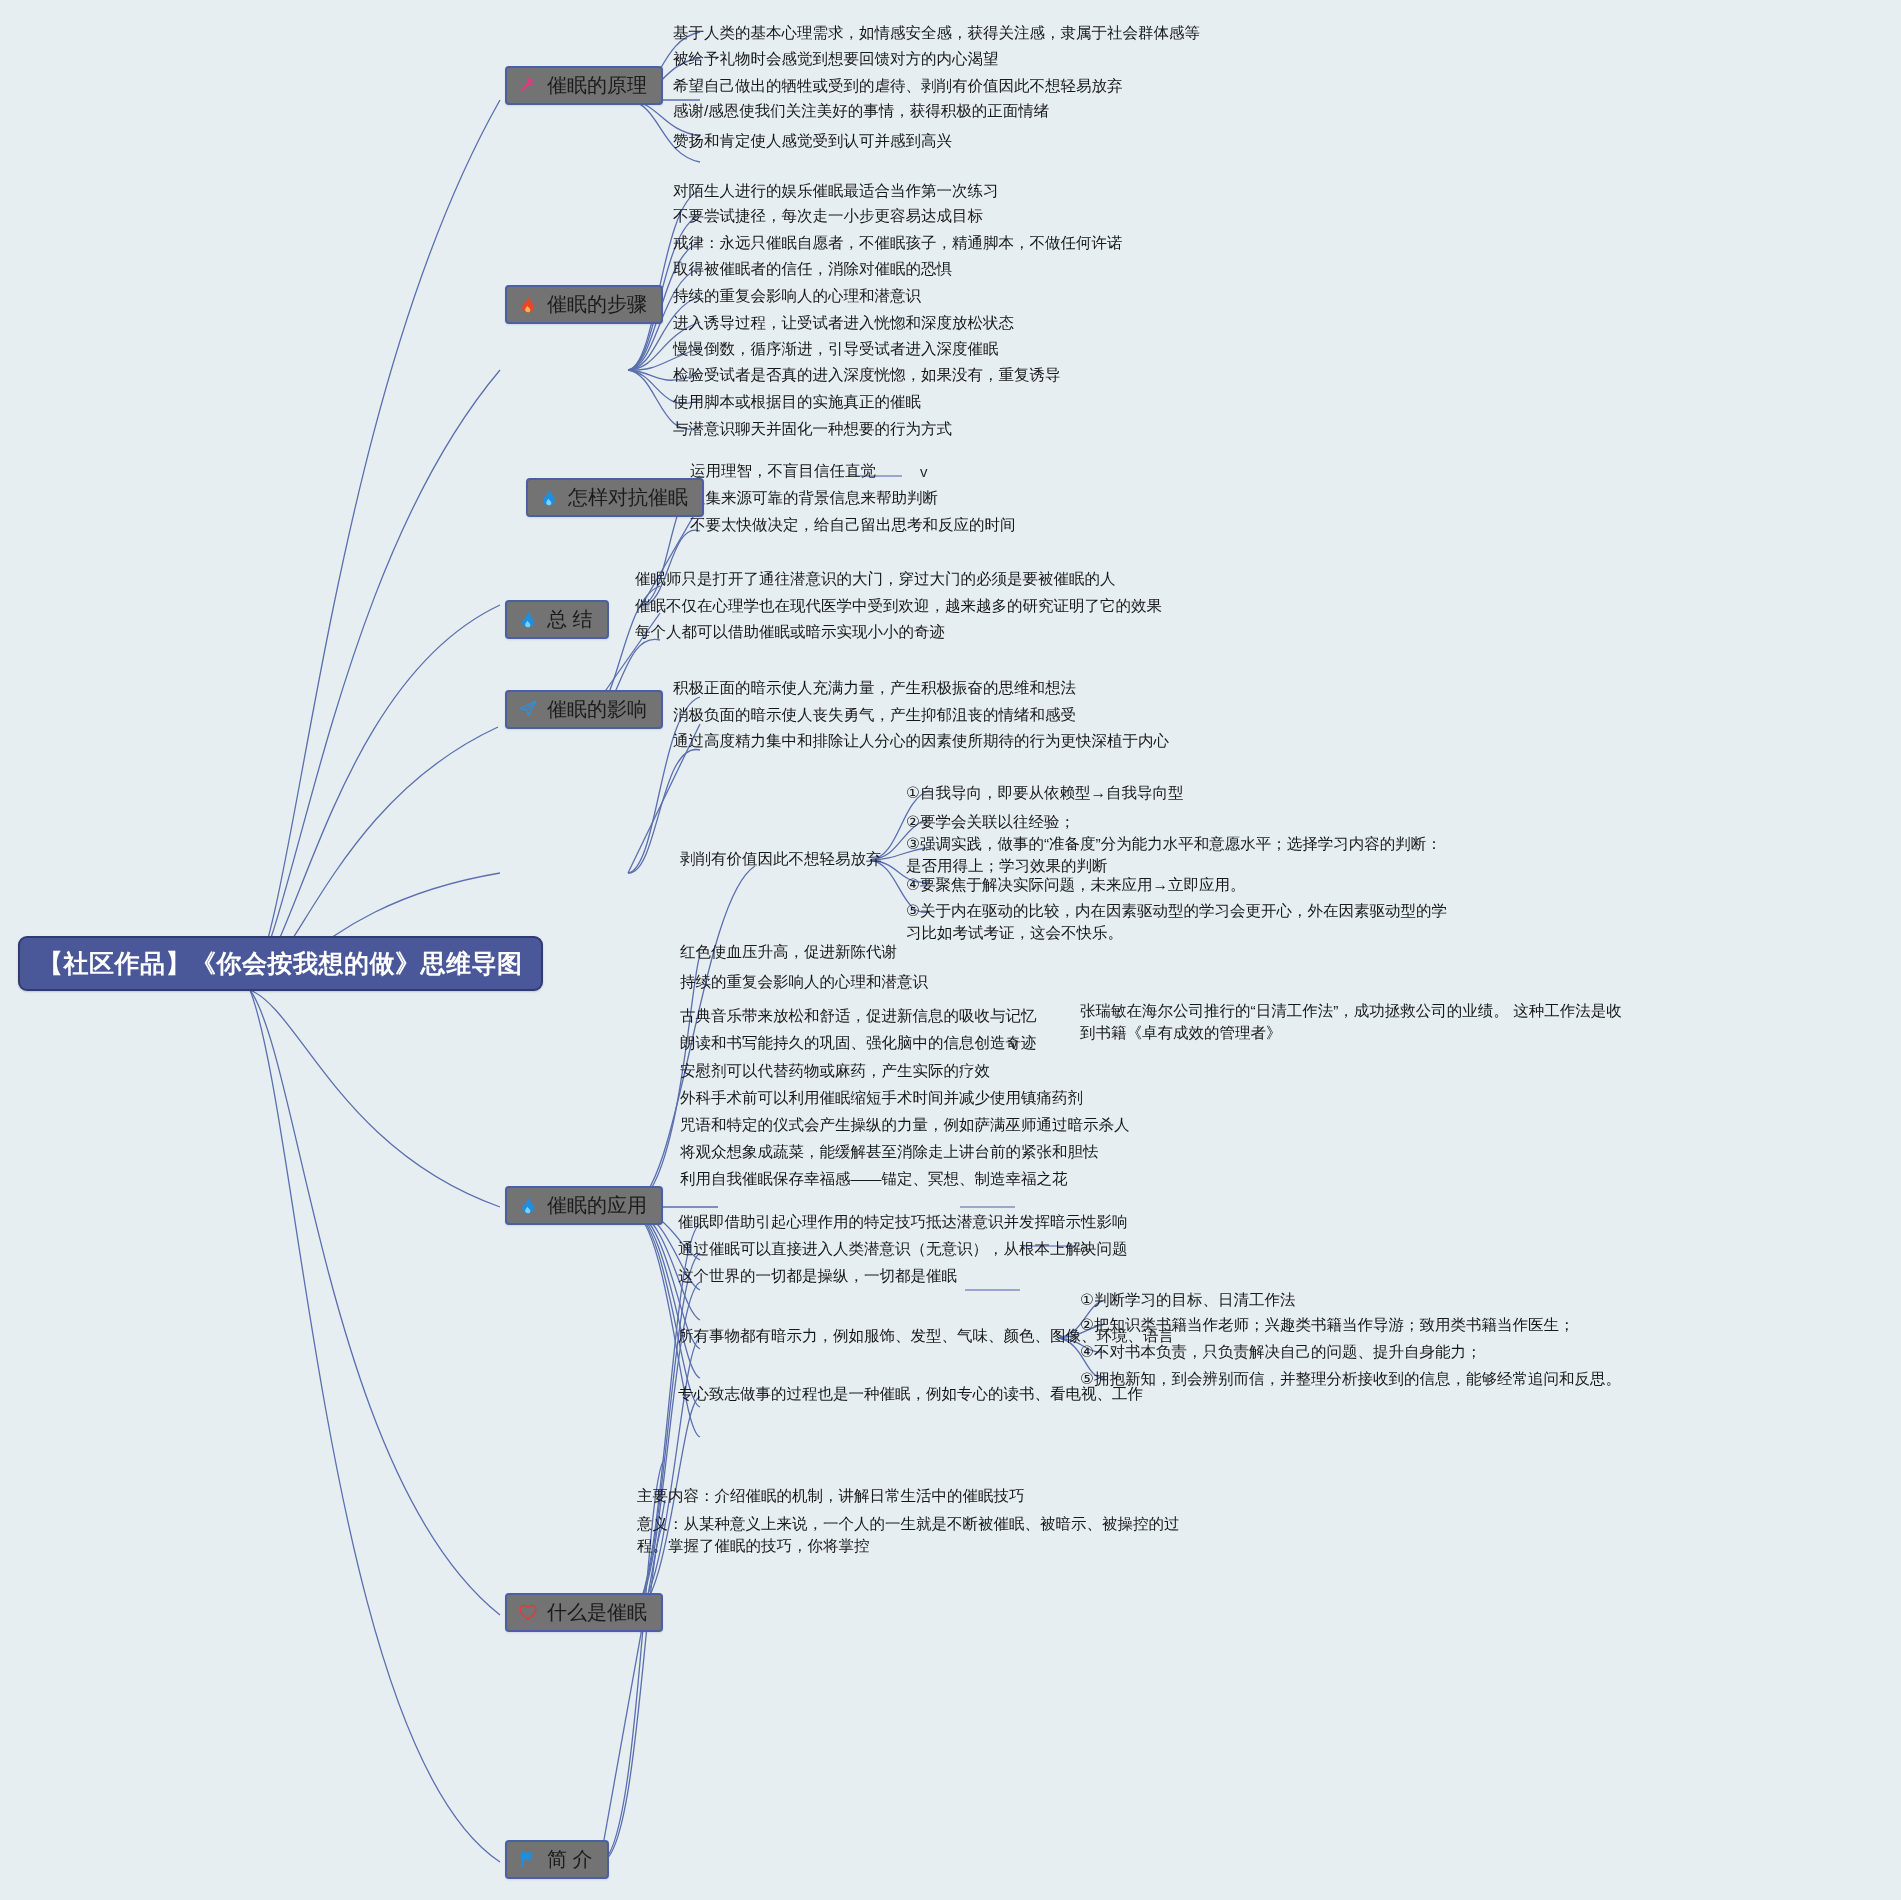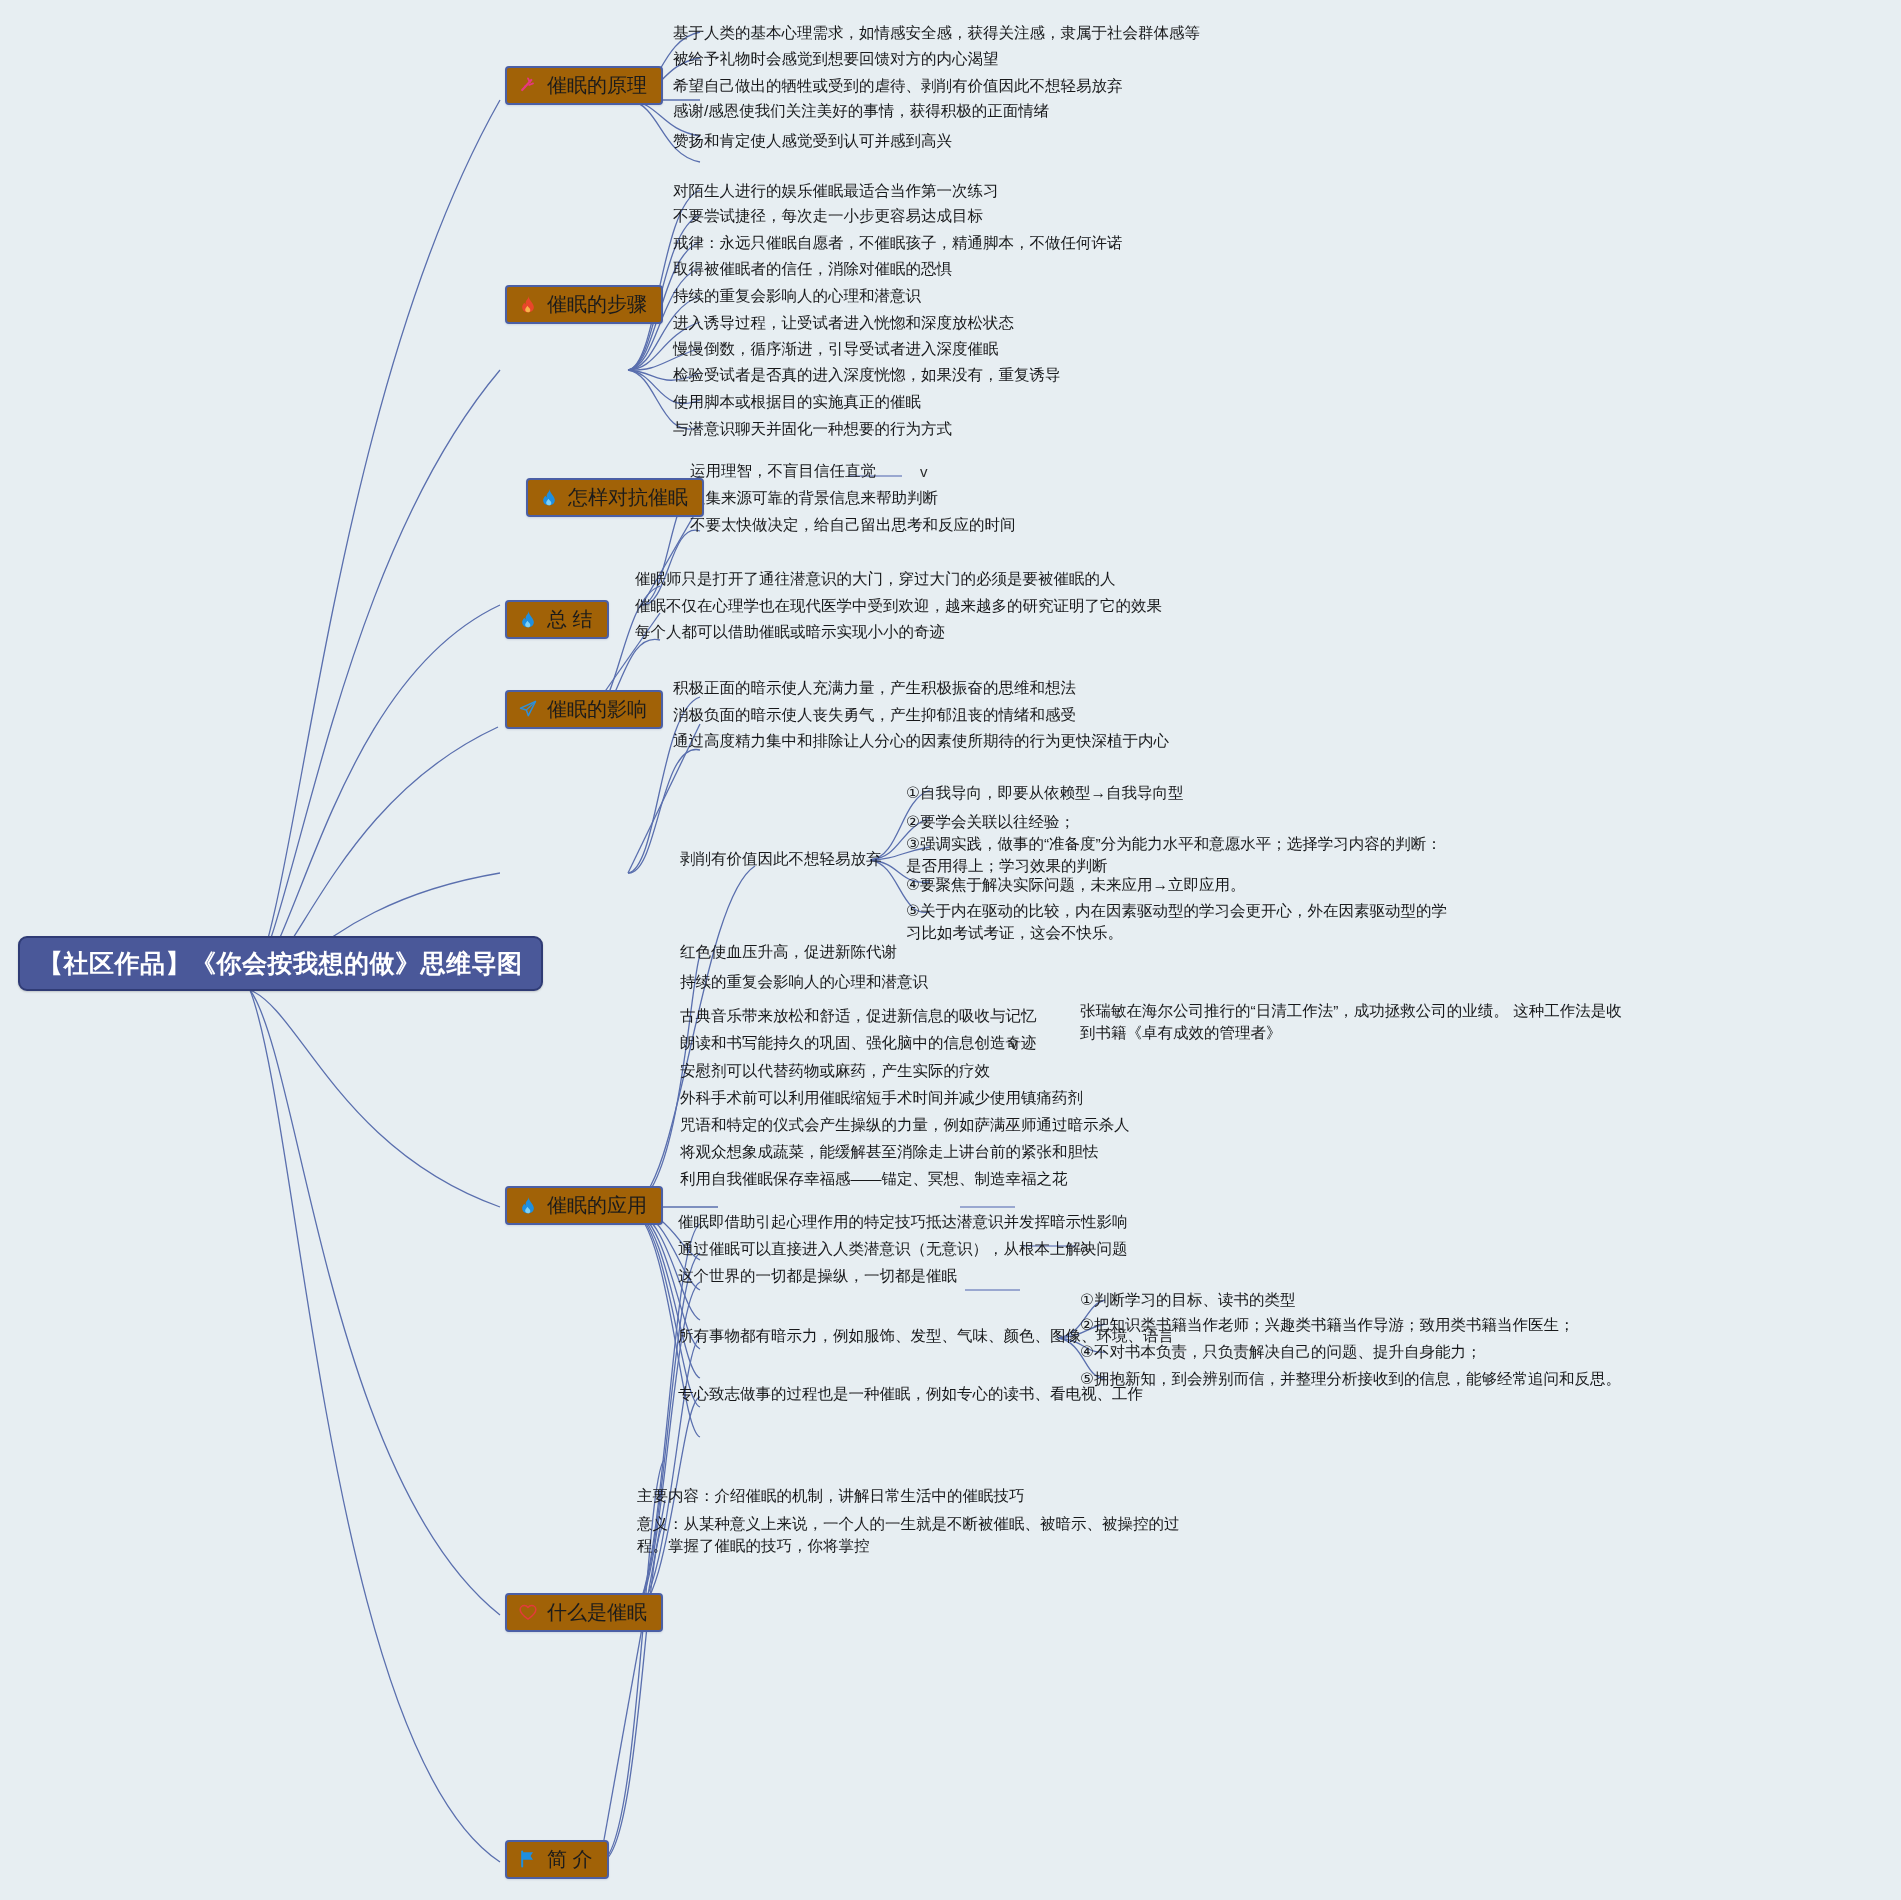--- a/index.html
+++ b/index.html
@@ -26,21 +26,21 @@
     font-weight:bold;
     letter-spacing:.5px;
     white-space:nowrap;
     box-shadow:0 1px 2px rgba(0,0,0,.18);
     z-index:5;
   }
 
   
   .branch{
     position:absolute;
-    background:#a16207;
+    background:#737373;
     border:2px solid #4b5fa5;
     border-radius:4px;
     padding:5px 14px 6px 10px;
     font-size:20px;
     color:#1b1b1b;
     white-space:nowrap;
     display:flex;
     align-items:center;
     gap:8px;
     box-shadow:0 1px 2px rgba(30,50,110,.12);
@@ -289,21 +289,21 @@
     </span>
     <span class="blabel">什么是催眠</span>
   </div>
   <div class="leaf" style="left:678px;top:1211px;">催眠即借助引起心理作用的特定技巧抵达潜意识并发挥暗示性影响</div>
   <div class="leaf" style="left:678px;top:1238px;">通过催眠可以直接进入人类潜意识（无意识），从根本上解决问题</div>
   <div class="tail-letter" style="left:1080px;top:1238px;">a</div>
   <div class="leaf" style="left:678px;top:1265px;">这个世界的一切都是操纵，一切都是催眠</div>
   <div class="leaf" style="left:678px;top:1325px;">所有事物都有暗示力，例如服饰、发型、气味、颜色、图像、环境、语言</div>
   <div class="leaf" style="left:678px;top:1383px;">专心致志做事的过程也是一种催眠，例如专心的读书、看电视、工作</div>
 
-  <div class="leaf" style="left:1080px;top:1289px;">①判断学习的目标、读书的类型</div>
+  <div class="leaf" style="left:1080px;top:1289px;">①判断学习的目标、日清工作法</div>
   <div class="leaf" style="left:1080px;top:1314px;">②把知识类书籍当作老师；兴趣类书籍当作导游；致用类书籍当作医生；</div>
   <div class="leaf" style="left:1080px;top:1341px;">④不对书本负责，只负责解决自己的问题、提升自身能力；</div>
   <div class="leaf" style="left:1080px;top:1368px;">⑤拥抱新知，到会辨别而信，并整理分析接收到的信息，能够经常追问和反思。</div>
 
   <div class="branch" style="left:505px;top:1840px;">
     <span class="ico">
       <svg width="20" height="20" viewBox="0 0 24 24">
           <path d="M5 3 L5 21" stroke="#1e8fe0" stroke-width="2.4" stroke-linecap="round"></path>
           <path d="M6 4 L18 4 L15 8.5 L18 13 L6 13 Z" fill="#1e8fe0"></path>
         </svg>

